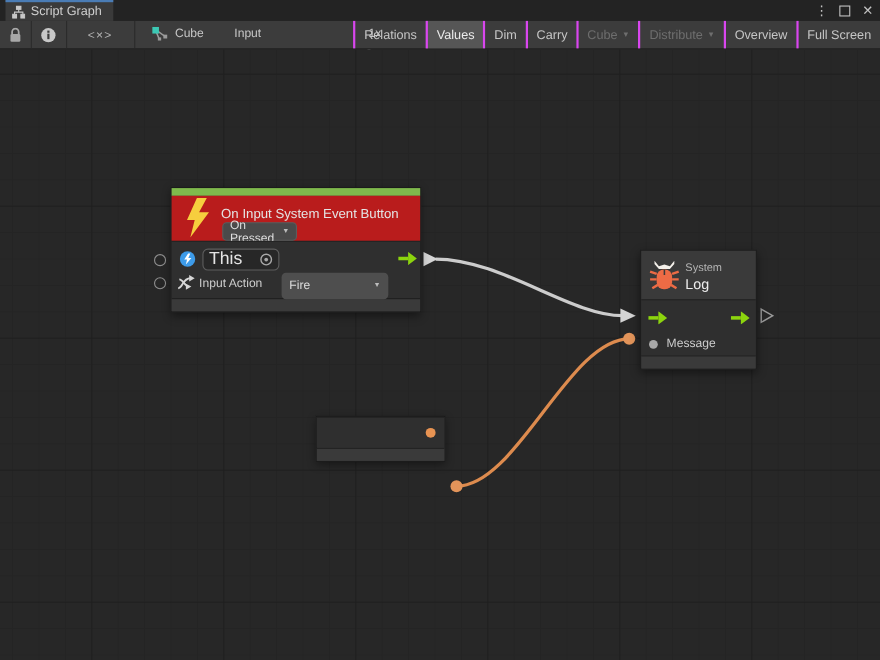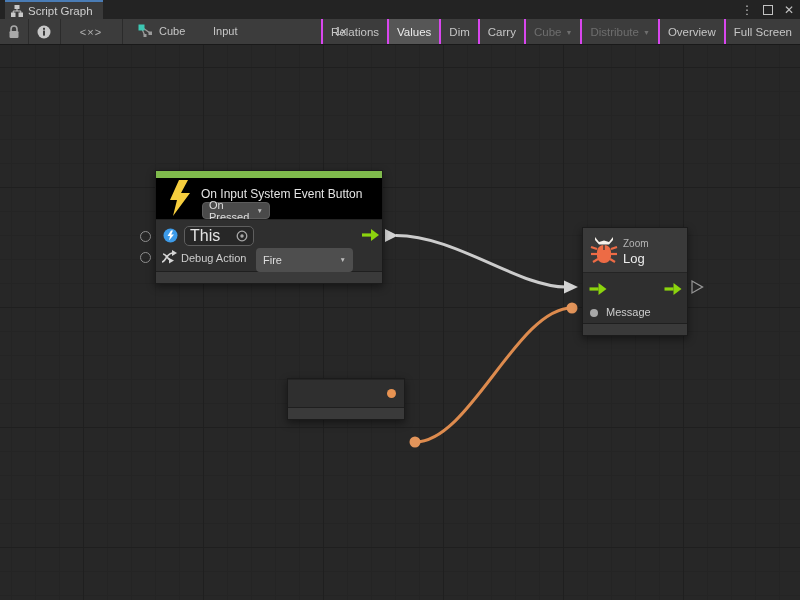--- a/index.html
+++ b/index.html
@@ -44,21 +44,21 @@
       linear-gradient(to right, #242424 1px, transparent 1px),
       linear-gradient(to bottom, #242424 1px, transparent 1px);
     background-size:120px 120px,120px 120px,24px 24px,24px 24px;
     background-position:83px 0,0 22px,11px 0,0 22px; }
   .wires { position:absolute; left:0; top:0; z-index:1; pointer-events:none; }
 
   
   .node { position:absolute; z-index:2; border:1px solid #1b1b1b; background:#2f2f2f;
     box-shadow:0 3px 8px rgba(0,0,0,.45); }
   .n-accent { height:7px; }
-  .n-header { background:#000000; position:relative; }
+  .n-header { background:#b91c1c; position:relative; }
   .n-body { background:#2f2f2f; border-top:1px solid #242424; position:relative; }
   .n-footer { background:#3a3a3a; border-top:1px solid #1f1f1f; }
   .n-title { color:#e4e4e4; font-size:12px; }
   .drop { background:#4a4a4a; border:1px solid #5c5c5c; border-radius:4px; color:#dedede;
     font-size:11px; display:flex; align-items:center; }
   .drop .tb-caret { margin-left:auto; color:#bdbdbd; }
   .field { background:#272727; border:1px solid #5e5e5e; border-radius:5px; color:#e4e4e4;
     font-size:16px; display:flex; align-items:center; }
   .port-label { color:#cdcdcd; font-size:11px; }
   .ext-circle { position:absolute; z-index:2; width:11px; height:11px; border-radius:50%;
@@ -202,21 +202,21 @@
           <rect x="0" y="4.4" width="9" height="3.2" fill="#8cd40e"></rect>
           <polygon points="9,0 17,6 9,12" fill="#8cd40e"></polygon>
         </svg>
 
         <svg class="abs" style="left:5px;top:29px;" width="17" height="17" viewBox="0 0 17 17">
           <path d="M1,13 C5,13 5,4 12,4" fill="none" stroke="#d6d6d6" stroke-width="1.7"></path>
           <polygon points="11,1 16,4 11,7" fill="#d6d6d6"></polygon>
           <path d="M2,5 C5,5 6,9 9,11" fill="none" stroke="#d6d6d6" stroke-width="1.7"></path>
           <polygon points="8,14.5 13,11.5 8,9" fill="#d6d6d6"></polygon>
         </svg>
-        <span class="port-label abs" style="left:25px;top:32px;">Debug Action</span>
+        <span class="port-label abs" style="left:25px;top:32px;">Input Action</span>
         <div class="drop abs" style="left:100px;top:28px;width:97px;height:20px;padding:12px 7px;background:#4e4e4e;border:none;">
           <span>Fire</span>
           <span class="tb-caret" style="font-size:6.5px;">▼</span>
         </div>
       </div>
       <div class="n-footer" style="height:12px;"></div>
     </div>
 
     <div class="node" style="left:582px;top:182px;width:106px;">
       <div class="n-header" style="height:44px;background:#3a3a3a;">
@@ -226,21 +226,21 @@
             <line x1="7" y1="13" x2="1" y2="11"></line>
               <line x1="21" y1="13" x2="27" y2="11"></line>
             <line x1="7" y1="18" x2="1" y2="18"></line>
               <line x1="21" y1="18" x2="27" y2="18"></line>
             <line x1="8" y1="23" x2="3" y2="26"></line>
               <line x1="20" y1="23" x2="25" y2="26"></line>
           </g>
           <rect x="7" y="9" width="14" height="18" rx="6.5" fill="#ed6b45"></rect>
           <line x1="14" y1="9" x2="14" y2="14" stroke="#3a3a3a" stroke-width="1.4"></line>
         </svg>
-        <span class="abs" style="left:40px;top:10px;font-size:10px;color:#b5b5b5;">Zoom</span>
+        <span class="abs" style="left:40px;top:10px;font-size:10px;color:#b5b5b5;">System</span>
         <span class="abs" style="left:40px;top:23px;font-size:13px;color:#ececec;">Log</span>
       </div>
       <div class="n-body" style="height:51px;">
         <svg class="abs" style="left:6px;top:10px;" width="18" height="12" viewBox="0 0 17 12">
           <rect x="0" y="4.4" width="9" height="3.2" fill="#8cd40e"></rect>
             <polygon points="9,0 17,6 9,12" fill="#8cd40e"></polygon>
         </svg>
         <svg class="abs" style="left:81px;top:10px;" width="18" height="12" viewBox="0 0 17 12">
           <rect x="0" y="4.4" width="9" height="3.2" fill="#8cd40e"></rect>
             <polygon points="9,0 17,6 9,12" fill="#8cd40e"></polygon>

